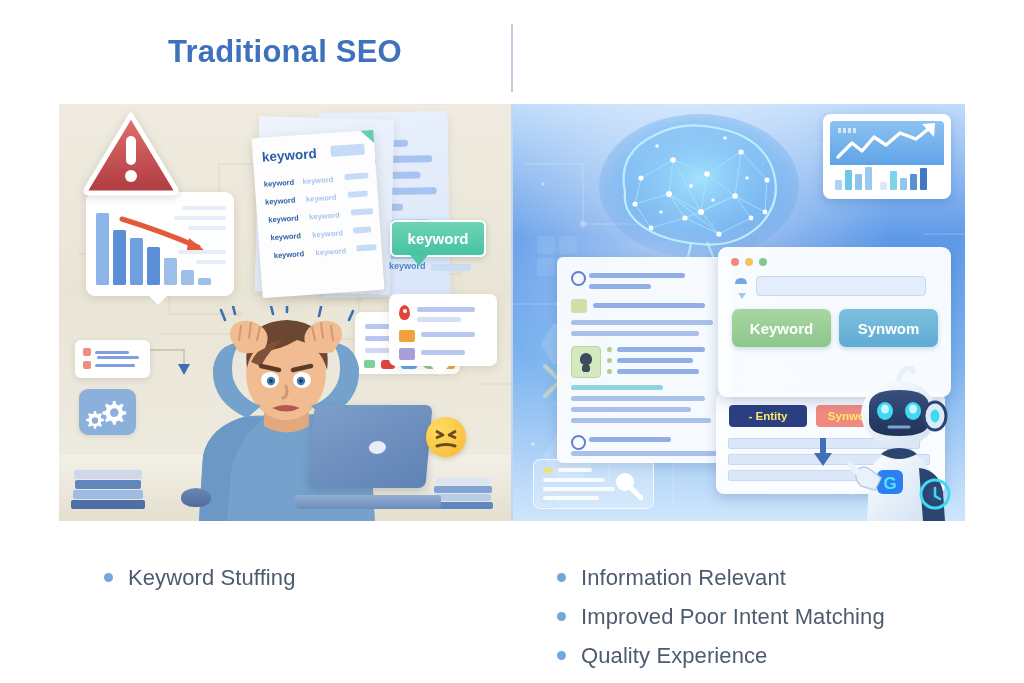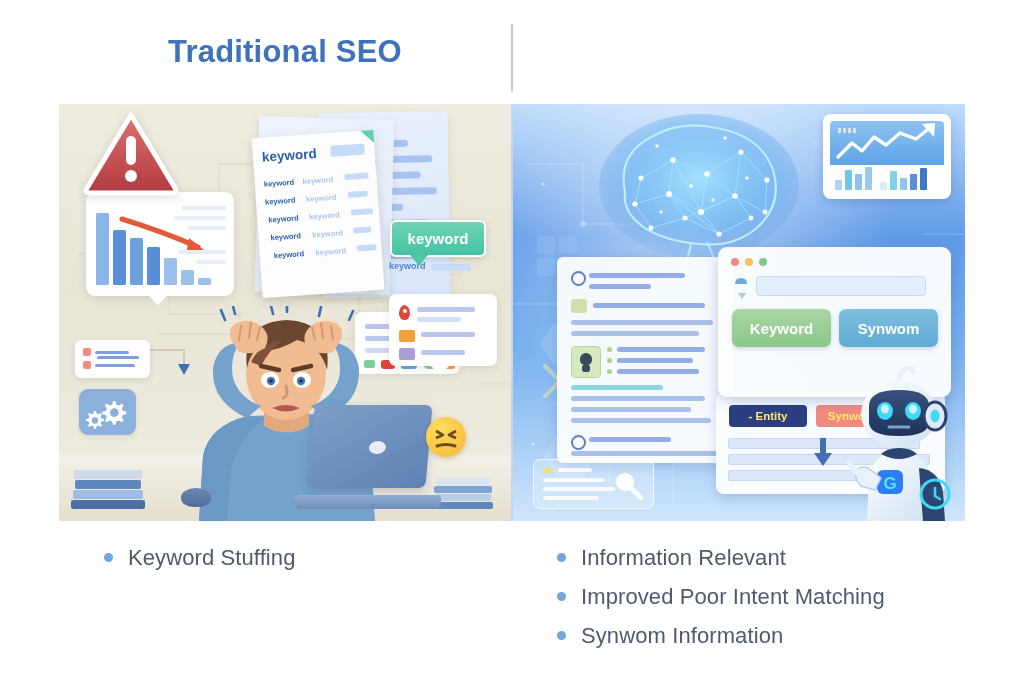--- a/index.html
+++ b/index.html
@@ -416,21 +416,21 @@
     z-index: 15;
   }
   .sc-line { position: absolute; left: 9px; height: 4px; border-radius: 2px; background: rgba(255,255,255,.85); }
 
   
   .robot { position: absolute; right: 2px; bottom: 0; width: 116px; height: 155px; z-index: 30; }
 
   
   .bullets {
     position: absolute;
-    top: 538px;
+    top: 558px;
   }
   .bullets-left  { left: 104px; }
   .bullets-right { left: 557px; }
   .bullet-item {
     display: flex;
     align-items: center;
     height: 39px;
     white-space: nowrap;
   }
   .bullet-dot {
@@ -955,17 +955,17 @@
     <div class="bullet-item">
       <span class="bullet-dot"></span>
       <span class="bullet-text">Information Relevant</span>
     </div>
     <div class="bullet-item">
       <span class="bullet-dot"></span>
       <span class="bullet-text">Improved Poor Intent Matching</span>
     </div>
     <div class="bullet-item">
       <span class="bullet-dot"></span>
-      <span class="bullet-text">Synwom Information</span>
+      <span class="bullet-text">Quality Experience</span>
     </div>
   </div>
 
 </div>
 
 </body></html>

